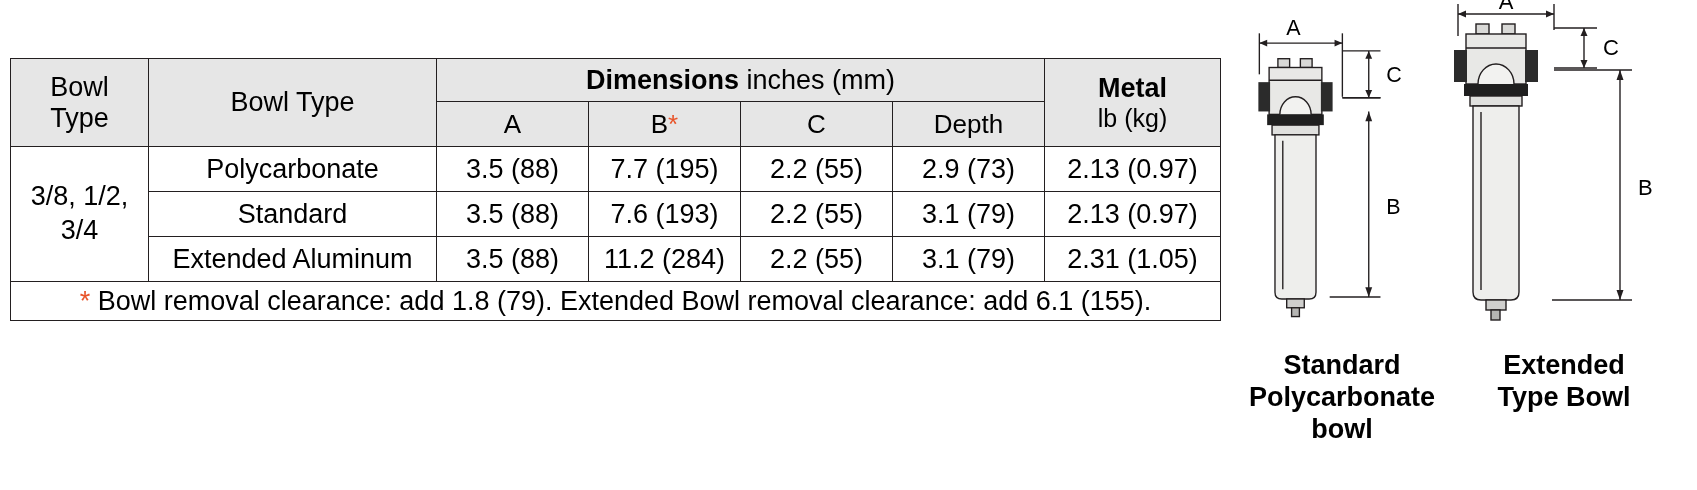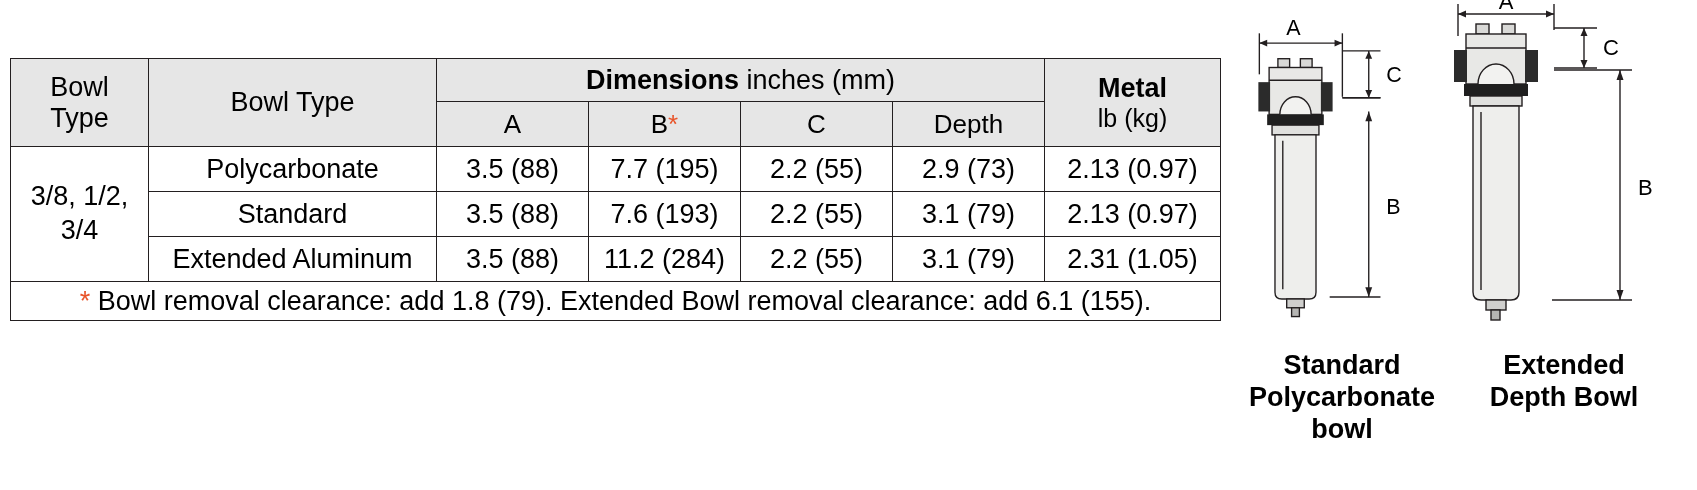--- a/index.html
+++ b/index.html
@@ -306,17 +306,17 @@
     </svg>
 
     <div class="caption std">
       <div>Standard</div>
       <div>Polycarbonate</div>
       <div>bowl</div>
     </div>
 
     <div class="caption ext">
       <div>Extended</div>
-      <div>Depth Bowl</div>
+      <div>Type Bowl</div>
     </div>
 
   </div>
 </div>
 
 </body></html>

